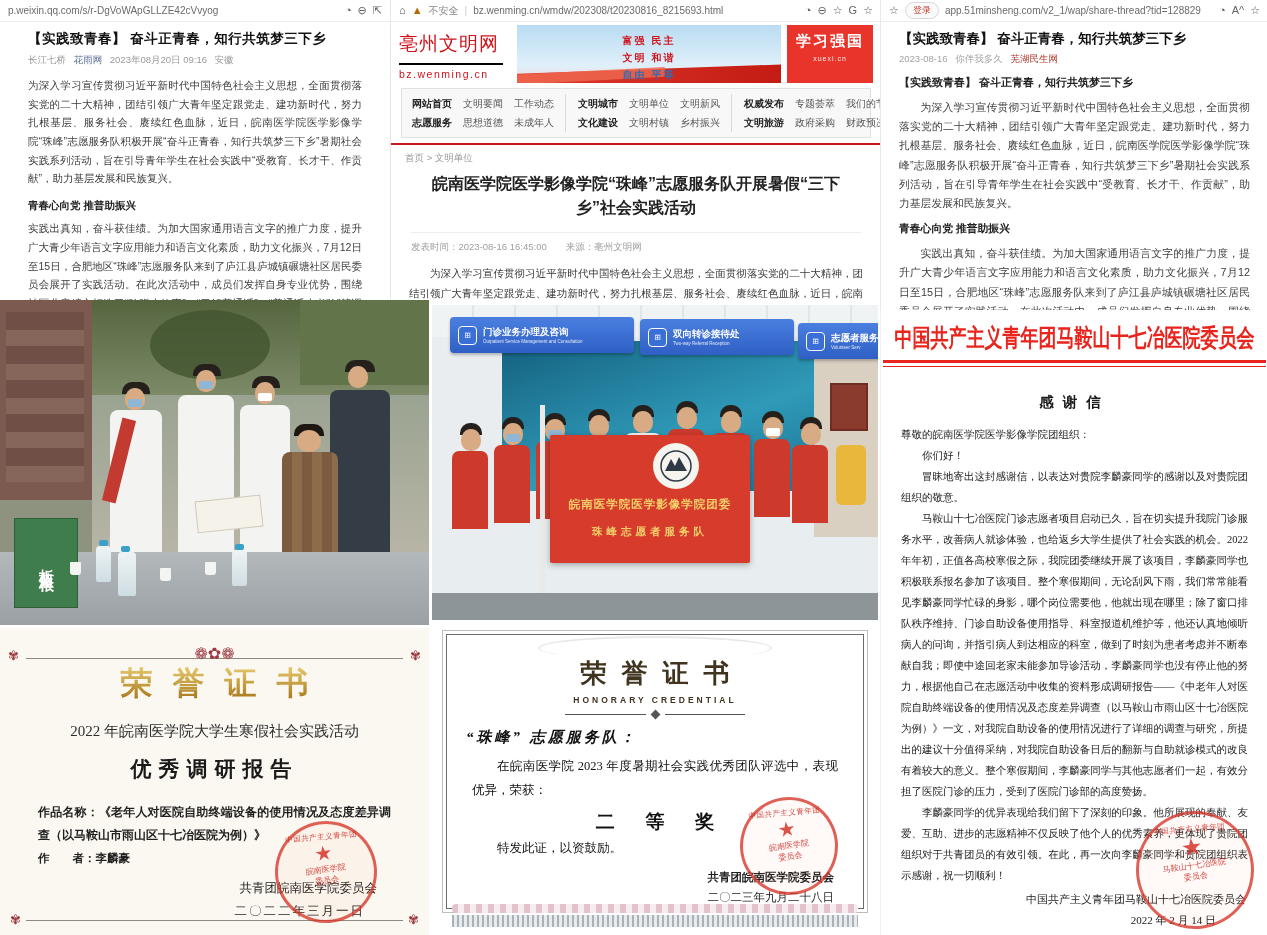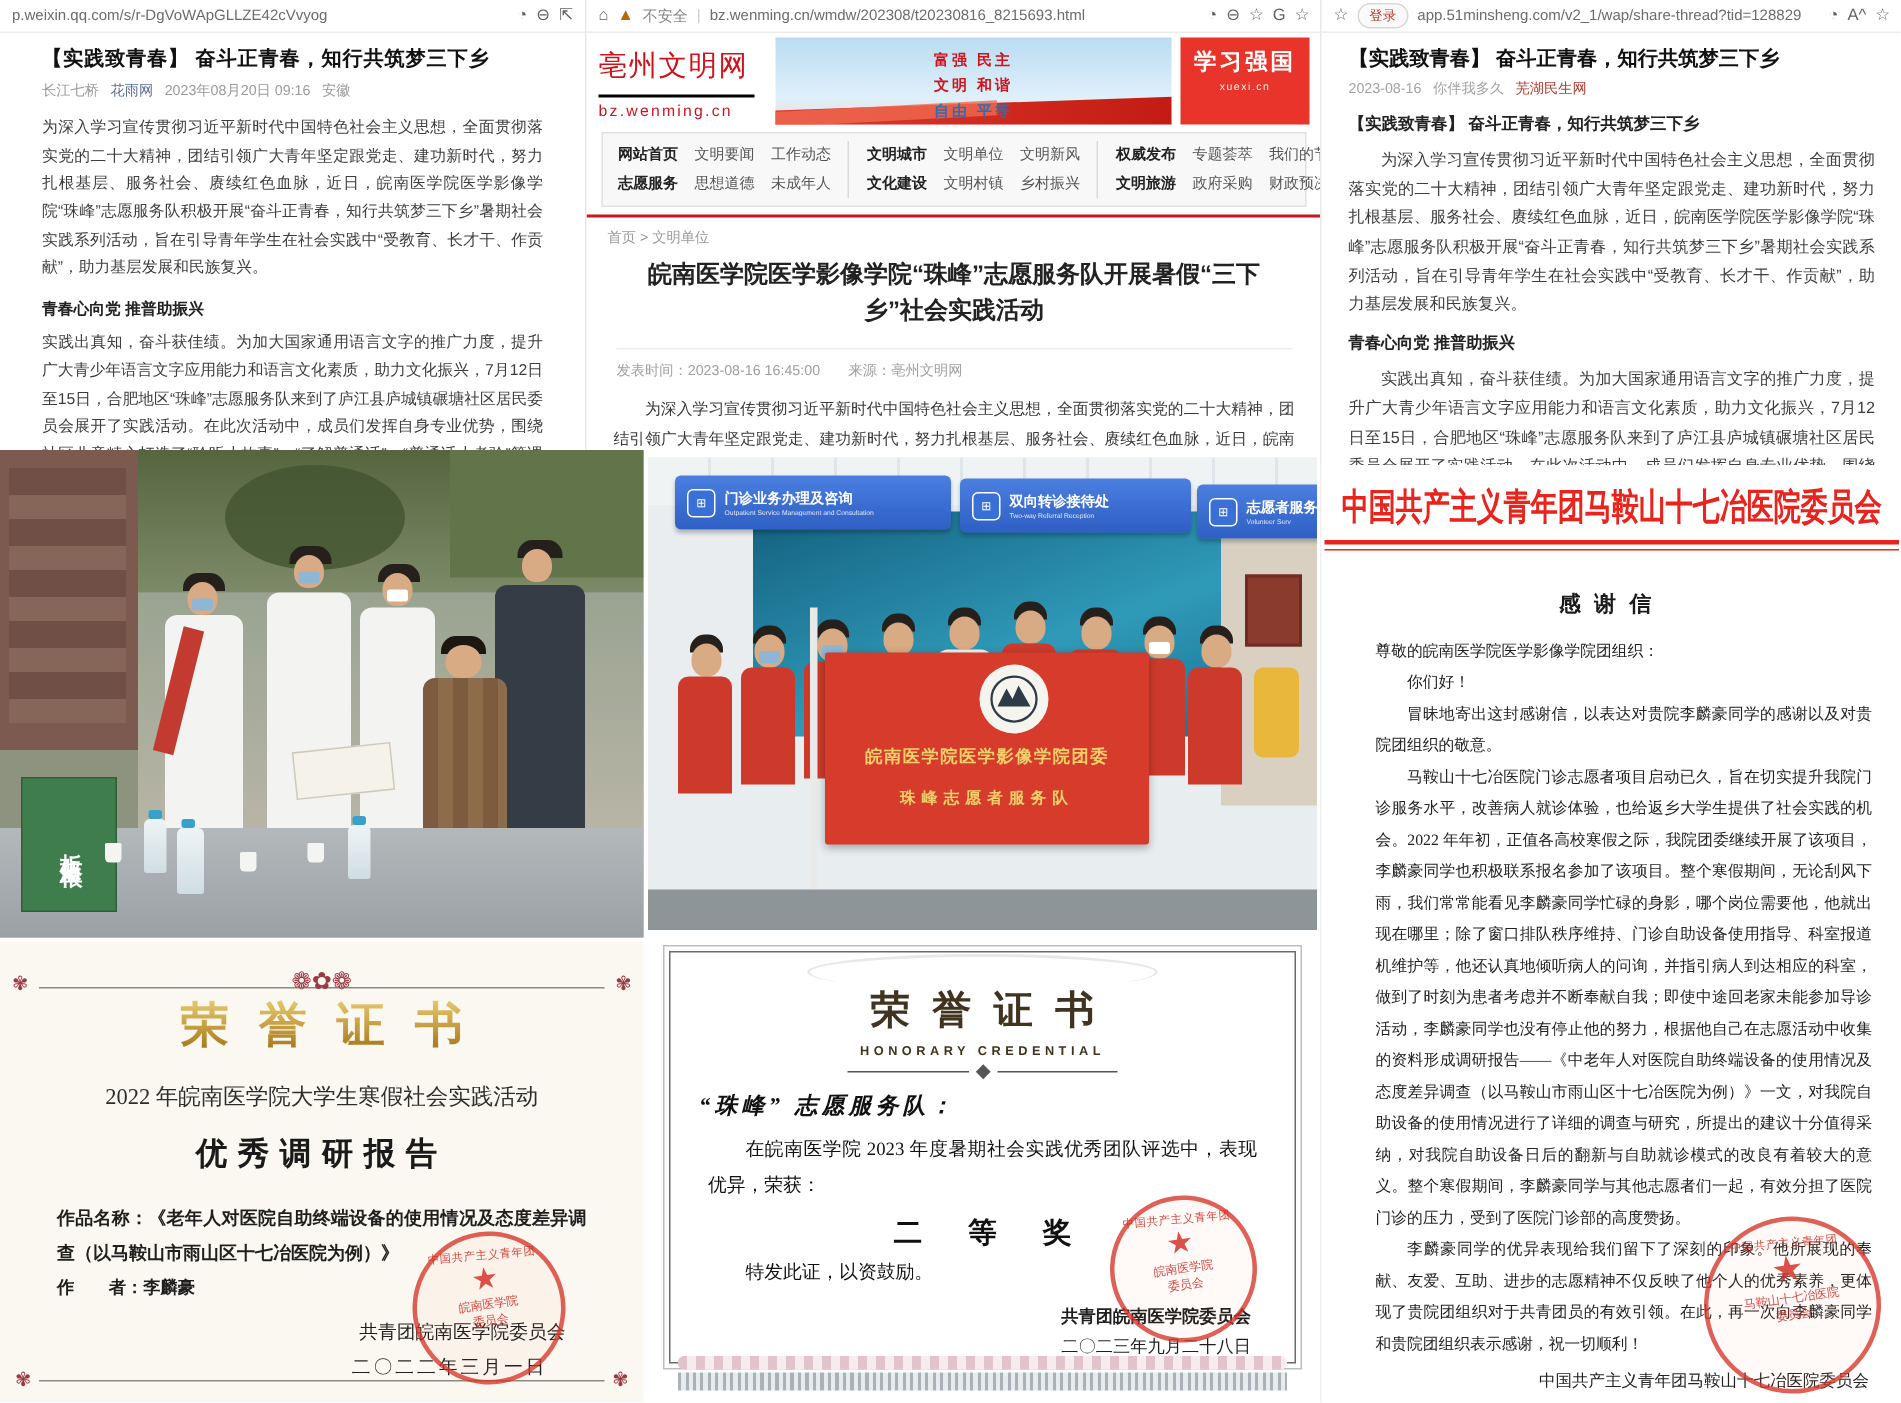--- a/index.html
+++ b/index.html
@@ -62,41 +62,41 @@
   .fig-hair{position:absolute;width:22px;height:12px;border-radius:10px 10px 0 0;background:#26201d;}
   .fig-mask{position:absolute;width:14px;height:8px;border-radius:2px;background:#8fb6d4;}
   .vest{position:absolute;width:36px;height:78px;border-radius:7px 7px 0 0;background:#cd3a2c;}
   .coat{position:absolute;width:40px;height:95px;border-radius:8px 8px 0 0;background:#f3f3f1;}
   .sign{position:absolute;height:36px;background:linear-gradient(180deg,#4a7fe0,#2f5fc4);border-radius:4px;
         display:flex;align-items:center;padding:0 8px;gap:6px;color:#fff;box-shadow:0 2px 3px rgba(0,0,0,.25);}
   .signicon{width:17px;height:17px;border:1.5px solid #fff;border-radius:4px;background:#3a6fd8;flex:none;
             display:flex;align-items:center;justify-content:center;font-size:8px;color:#fff;}
   .signtxt .z{font-size:9.5px;font-weight:bold;white-space:nowrap;}
   .signtxt .e{font-size:4.5px;opacity:.85;white-space:nowrap;}
-  .flag{position:absolute;left:118px;top:130px;width:216px;height:128px;background:#d63b2b;border-radius:2px;
+  .flag{position:absolute;left:118px;top:130px;width:200px;height:128px;background:#d63b2b;border-radius:2px;
         box-shadow:0 2px 6px rgba(0,0,0,.3);}
   .flagpole{position:absolute;left:108px;top:100px;width:5px;height:220px;background:#e9e9e9;}
   .emblem{position:absolute;left:103px;top:8px;width:46px;height:46px;border-radius:50%;background:#f6f4ee;
           display:flex;align-items:center;justify-content:center;}
   .flagt1{position:absolute;left:0;right:0;top:62px;text-align:center;color:#f2cf6a;font-weight:bold;font-size:11.5px;letter-spacing:1px;}
   .flagt2{position:absolute;left:0;right:0;top:90px;text-align:center;color:#f2cf6a;font-weight:bold;font-size:10.5px;letter-spacing:4px;}
   .greenbox{position:absolute;left:14px;top:218px;width:62px;height:88px;background:#3f7d4c;border:1px solid #2e5f39;
             color:#fff;writing-mode:vertical-rl;font-size:15px;font-weight:bold;letter-spacing:4px;
             display:flex;align-items:center;justify-content:center;}
   .bottle{position:absolute;width:15px;height:36px;background:linear-gradient(180deg,#eef4f6,#cfdde2);border-radius:4px 4px 2px 2px;}
   .bottle:before{content:"";position:absolute;top:-6px;left:3px;width:9px;height:6px;background:#3aa0c9;border-radius:2px;}
   .cup{position:absolute;width:11px;height:13px;background:#f4f4f2;border-radius:1px 1px 3px 3px;}
   
   .letter{left:880px;top:310px;width:387px;height:625px;background:#fff;border-left:1px solid #f0f0f0;overflow:hidden;}
   .orgtitle{margin-top:16px;text-align:center;color:#e8241d;font-weight:800;font-size:18px;white-space:nowrap;
             transform:scaleY(1.35);letter-spacing:0px;}
   .redrule{margin:10px 2px 0 2px;border-top:3px solid #e8241d;border-bottom:1px solid #e8241d;height:3px;}
   .lettertitle{margin-top:26px;text-align:center;font-weight:bold;font-size:14.5px;letter-spacing:9px;color:#1a1a1a;
                font-family:"Liberation Serif",serif;}
-  .letterbody{margin:12px 20px 0 36px;font-family:"Liberation Serif",serif;font-size:10.5px;line-height:2.0;
+  .letterbody{margin:12px 20px 0 20px;font-family:"Liberation Serif",serif;font-size:10.5px;line-height:2.0;
               color:#222;text-align:justify;}
   .letterbody p{margin:0;}
   .ind{text-indent:2em;}
   .lsig{margin:6px 22px 0 0;text-align:right;font-family:"Liberation Serif",serif;font-size:11px;color:#222;}
   .ldate{margin:6px 52px 0 0;text-align:right;font-family:"Liberation Serif",serif;font-size:11px;color:#222;}
   
   .stamp{position:absolute;border-radius:50%;border:3px solid rgba(214,52,40,.78);color:rgba(205,40,30,.85);
          text-align:center;transform:rotate(-8deg);background:rgba(255,60,40,.03);}
   .stamp .arc{display:block;font-size:7.5px;margin-top:10px;transform:rotate(3deg);letter-spacing:.5px;white-space:nowrap;overflow:hidden;}
   .stamp .star{display:block;font-size:24px;line-height:1.1;color:rgba(214,52,40,.85);}

